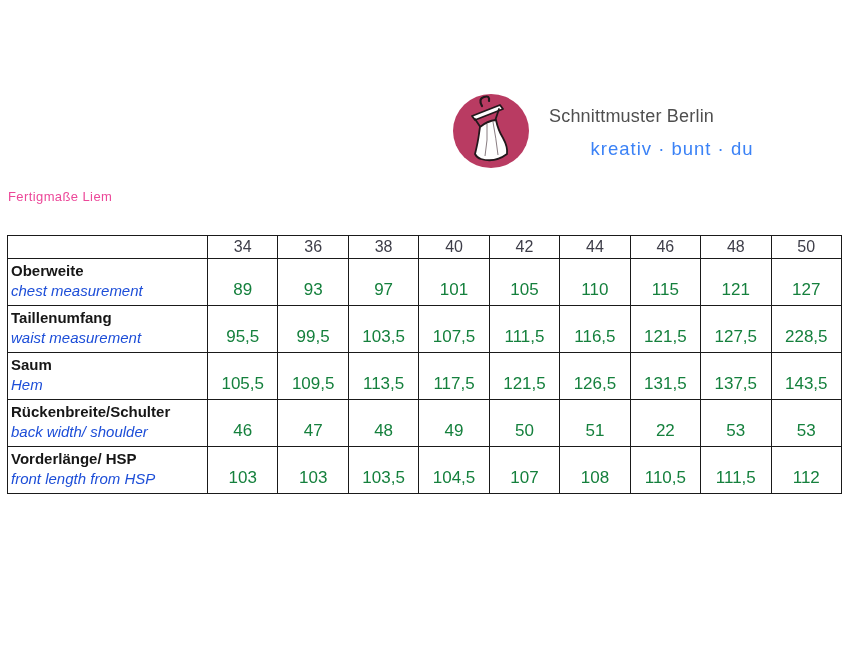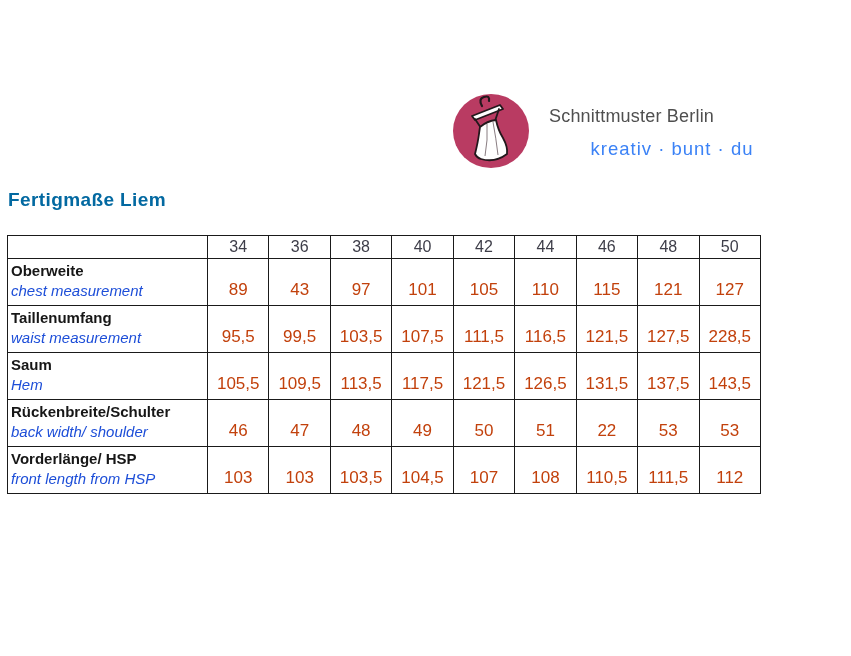--- a/index.html
+++ b/index.html
@@ -22,28 +22,28 @@
   .brand-tagline {
     position: absolute; left: 98px; top: 48px; width: 246px;
     text-align: center;
     font-size: 18.5px; letter-spacing: 1px; font-weight: 400;
     color: #3b82f6; white-space: nowrap;
   }
 
   
   .page-title {
     position: absolute; left: 8px; top: 189px;
-    font-size: 19px; font-weight: 700; letter-spacing: 0.4px;
-    color: #0369a1;
+    font-size: 13px; font-weight: 400; letter-spacing: 0.4px;
+    color: #ec4899;
   }
 
   
   .table-wrap { position: absolute; left: 7px; top: 235px; width: 835px; }
   table.size-table {
-    width: 754px;
+    width: 835px;
     border-collapse: collapse;
     table-layout: fixed;
     padding-left: 43px;
   }
   .size-table th, .size-table td {
     border: 1px solid #1a1a1a;
     background: #fff;
   }
   .size-table col.label-col { width: 200px; }
   .size-table tr.head-row { height: 23px; }
@@ -59,21 +59,21 @@
     font-size: 15px; font-weight: 700; color: #161616;
     line-height: 20px; white-space: nowrap;
   }
   .label-en {
     font-size: 15px; font-weight: 400; color: #1d4ed8;
     line-height: 20px; white-space: nowrap; font-style: italic;
   }
   td.value-td {
     text-align: center; vertical-align: bottom;
     padding-bottom: 5px;
-    font-size: 17px; font-weight: 400; color: #c2410c;
+    font-size: 17px; font-weight: 400; color: #15803d;
     font-family: "Liberation Sans", sans-serif;
   }
 </style>
 </head>
 <body>
 
 <div class="page">
 
   <div class="logo-wrap">
     <svg class="logo-mark" viewBox="0 0 80 80" xmlns="http://www.w3.org/2000/svg">
@@ -114,21 +114,21 @@
             <th class="size-th">50</th>
           </tr>
       </thead>
       <tbody>
           <tr class="data-row">
             <td class="label-td">
               <div class="label-de">Oberweite</div>
               <div class="label-en">chest measurement</div>
             </td>
             <td class="value-td">89</td>
-            <td class="value-td">43</td>
+            <td class="value-td">93</td>
             <td class="value-td">97</td>
             <td class="value-td">101</td>
             <td class="value-td">105</td>
             <td class="value-td">110</td>
             <td class="value-td">115</td>
             <td class="value-td">121</td>
             <td class="value-td">127</td>
           </tr>
           <tr class="data-row">
             <td class="label-td">

